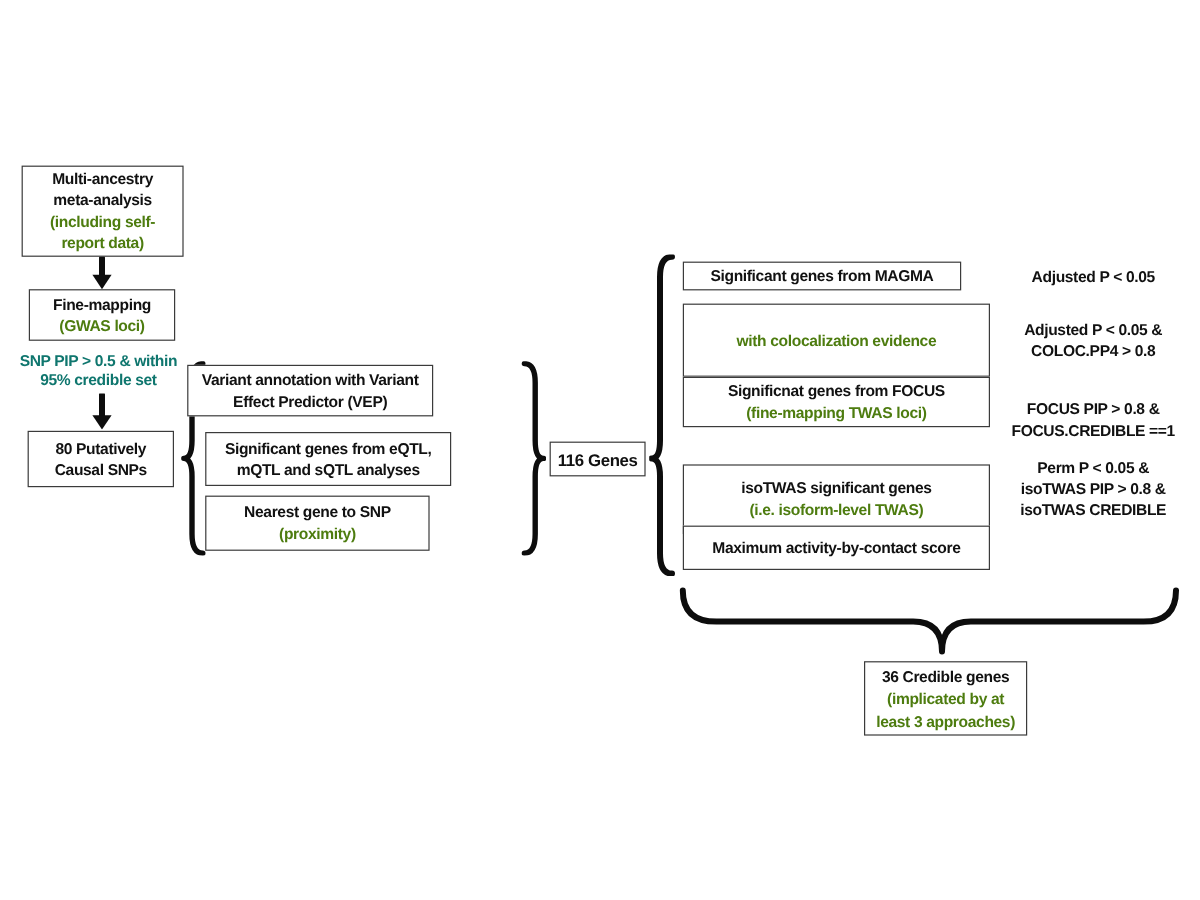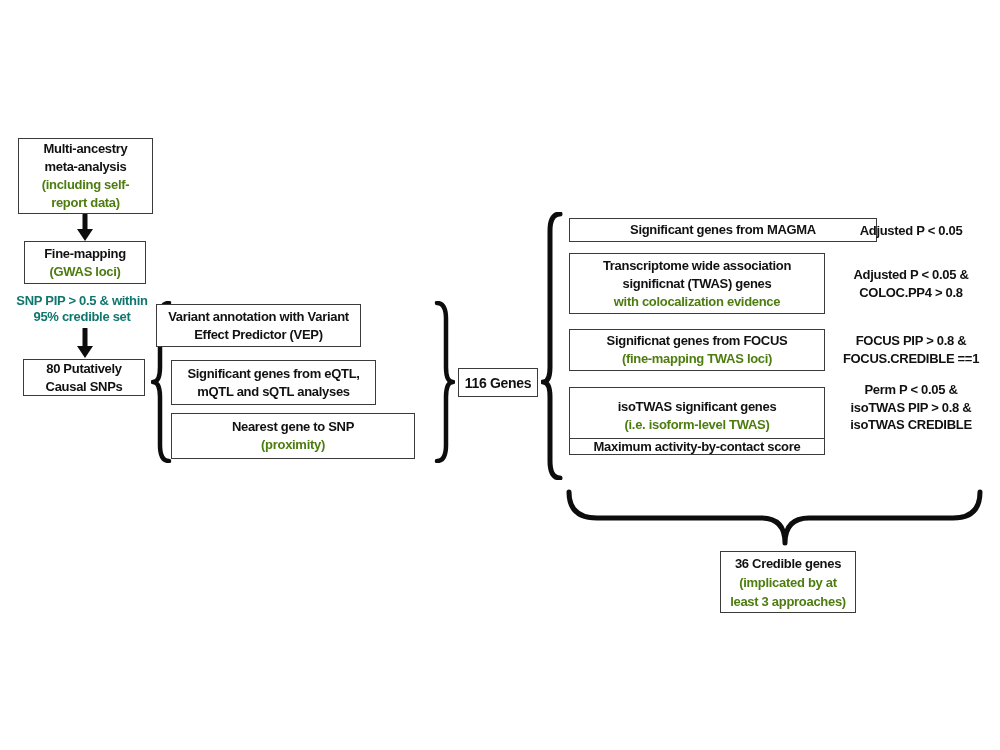--- a/index.html
+++ b/index.html
@@ -56,84 +56,82 @@
   </div>
 
   <div class="free-label" style="left:0px;top:293px;width:164px;">SNP PIP &gt; 0.5 &amp; within
 95% credible set</div>
 
   <svg style="left:75px;top:328px;" width="20" height="30">
     <line class="stroke" x1="10" y1="1" x2="10" y2="18" style="stroke-width:5;"></line>
     <polygon class="fillink" points="2,18 18,18 10,30"></polygon>
   </svg>
 
-  <div class="box" style="left:23px;top:359px;width:122px;height:37px;">
+  <div class="box" style="left:23px;top:359px;width:122px;height:47px;">
     <span class="box-text">80 Putatively
 Causal SNPs</span>
   </div>
 
   <svg style="left:151px;top:301px;" width="22" height="162">
     <path class="stroke" style="stroke-width:4.5;" d="M 18,2 Q 9,2 9,18 L 9,66 Q 9,81 2,81 Q 9,81 9,96 L 9,144 Q 9,160 18,160"></path>
   </svg>
 
   <div class="box" style="left:156px;top:304px;width:205px;height:43px;">
     <span class="box-text">Variant annotation with Variant
 Effect Predictor (VEP)</span>
   </div>
   <div class="box" style="left:171px;top:360px;width:205px;height:45px;">
     <span class="box-text">Significant genes from eQTL,
 mQTL and sQTL analyses</span>
   </div>
-  <div class="box" style="left:171px;top:413px;width:244px;height:46px;">
+  <div class="box" style="left:171px;top:413px;width:187px;height:46px;">
     <span class="box-text">Nearest gene to SNP</span>
     <span class="box-text muted">(proximity)</span>
   </div>
 
 
   <svg style="left:433px;top:301px;" width="22" height="162">
     <path class="stroke" style="stroke-width:4.5;" d="M 4,2 Q 13,2 13,18 L 13,66 Q 13,81 20,81 Q 13,81 13,96 L 13,144 Q 13,160 4,160"></path>
   </svg>
 
   <div class="box" style="left:458px;top:368px;width:80px;height:29px;">
     <span class="box-text" style="font-size:14px;">116 Genes</span>
   </div>
 
   <svg style="left:541px;top:212px;" width="24" height="268">
     <path class="stroke" style="stroke-width:5;" d="M 19,2 Q 9,2 9,19 L 9,155 Q 9,170 2,170 Q 9,170 9,185 L 9,249 Q 9,266 19,266"></path>
   </svg>
 
-  <div class="box" style="left:569px;top:218px;width:308px;height:24px;">
+  <div class="box" style="left:569px;top:218px;width:232px;height:24px;">
     <span class="box-text">Significant genes from MAGMA</span>
   </div>
   <div class="annotation" style="left:822px;top:222px;width:178px;">Adjusted P &lt; 0.05</div>
 
   <div class="box" style="left:569px;top:253px;width:256px;height:61px;">
-    <span class="box-text">Transcriptome wide association
-significnat (TWAS) genes</span>
     <span class="box-text muted">with colocalization evidence</span>
   </div>
   <div class="annotation" style="left:822px;top:266px;width:178px;">Adjusted P &lt; 0.05 &amp;
 COLOC.PP4 &gt; 0.8</div>
 
-  <div class="box" style="left:569px;top:329px;width:256px;height:42px;">
+  <div class="box" style="left:569px;top:314px;width:256px;height:42px;">
     <span class="box-text">Significnat genes from FOCUS</span>
     <span class="box-text muted">(fine-mapping TWAS loci)</span>
   </div>
   <div class="annotation" style="left:822px;top:332px;width:178px;">FOCUS PIP &gt; 0.8 &amp;
 FOCUS.CREDIBLE ==1</div>
 
   <div class="box" style="left:569px;top:387px;width:256px;height:58px;">
     <span class="box-text">isoTWAS significant genes</span>
     <span class="box-text muted">(i.e. isoform-level TWAS)</span>
   </div>
   <div class="annotation" style="left:822px;top:381px;width:178px;">Perm P &lt; 0.05 &amp;
 isoTWAS PIP &gt; 0.8 &amp;
 isoTWAS CREDIBLE</div>
 
-  <div class="box" style="left:569px;top:438px;width:256px;height:17px;">
+  <div class="box" style="left:569px;top:438px;width:256px;height:37px;">
     <span class="box-text">Maximum activity-by-contact score</span>
   </div>
 
   <svg style="left:566px;top:489px;" width="418" height="60">
     <path class="stroke" style="stroke-width:5;" d="M 3,3 Q 3,29 31,29 L 195,29 Q 219,29 219,54 Q 219,29 243,29 L 387,29 Q 414,29 414,3"></path>
   </svg>
 
   <div class="box" style="left:720px;top:551px;width:136px;height:62px;">
     <span class="box-text" style="line-height:19px;">36 Credible genes</span>
     <span class="box-text muted" style="line-height:19px;">(implicated by at

